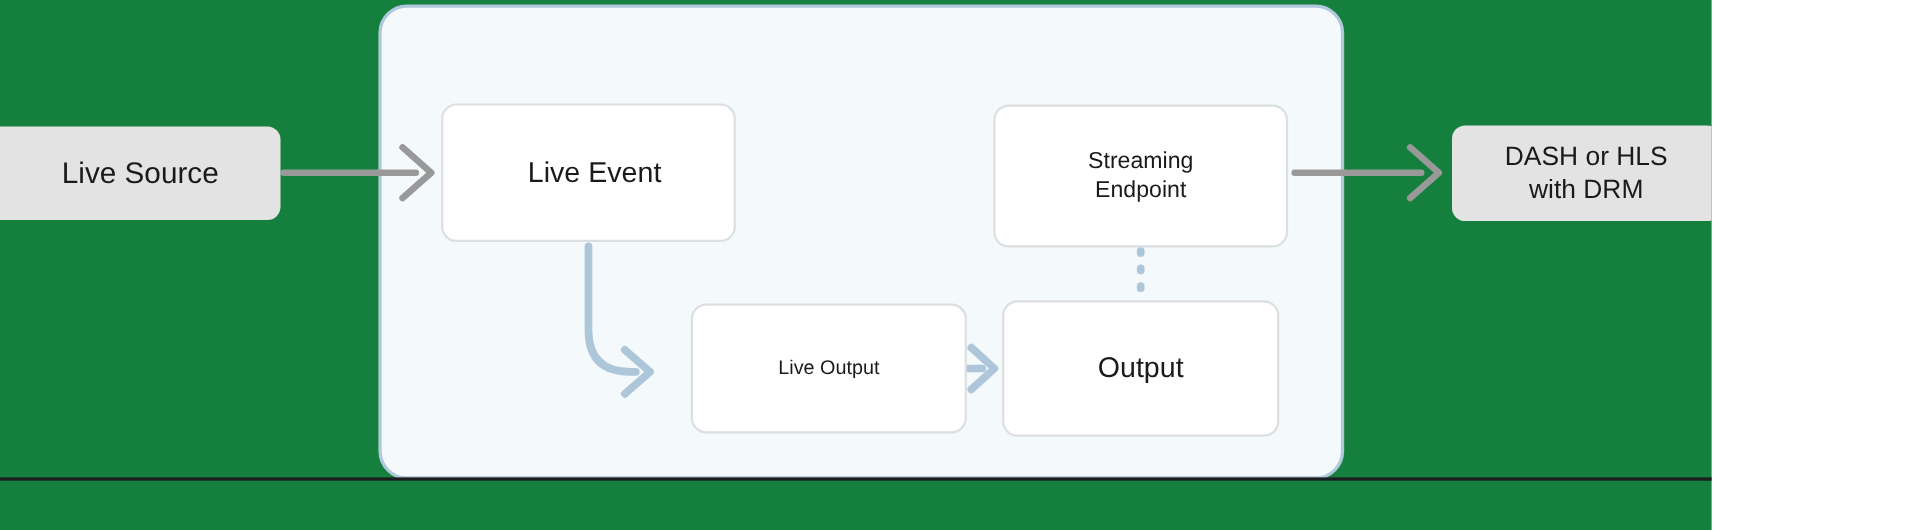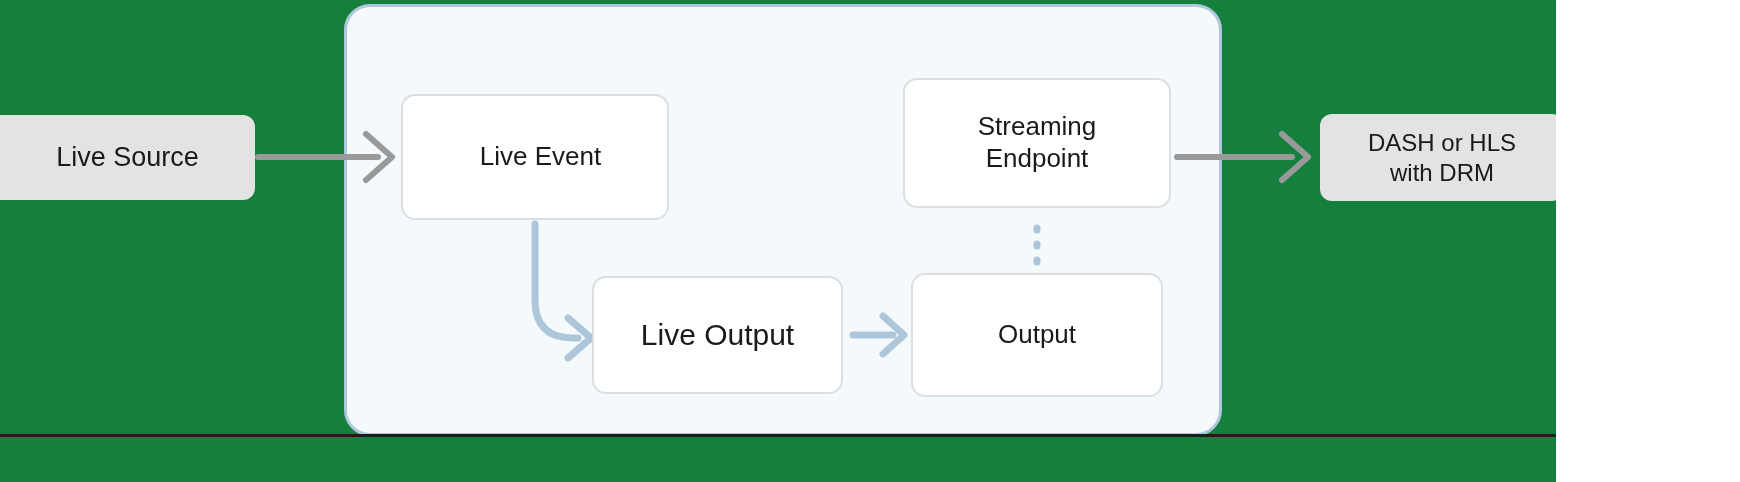--- a/index.html
+++ b/index.html
@@ -69,30 +69,30 @@
     font-size: 27px;
     border-top-left-radius: 0;
     border-bottom-left-radius: 0;
   }
   #node-live-event {
     left: 401px; top: 94px;  width: 268px; height: 126px;
     font-size: 26px;
     padding-left: 11px;
   }
   #node-streaming-endpoint {
-    left: 903px; top: 78px; width: 268px; height: 130px;
-    font-size: 26px;
+    left: 903px; top: 95px; width: 268px; height: 130px;
+    font-size: 21px;
   }
   #node-dash-hls {
     left: 1320px; top: 114px; width: 244px; height: 87px;
     font-size: 24px;
   }
   #node-live-output {
-    left: 592px; top: 276px; width: 251px; height: 118px;
-    font-size: 30px;
+    left: 628px; top: 276px; width: 251px; height: 118px;
+    font-size: 18px;
   }
   #node-asset {
     left: 911px; top: 273px; width: 252px; height: 124px;
     font-size: 26px;
   }
 
   .node-label { display: block; white-space: pre-line; }
 
   
   #connectors {

